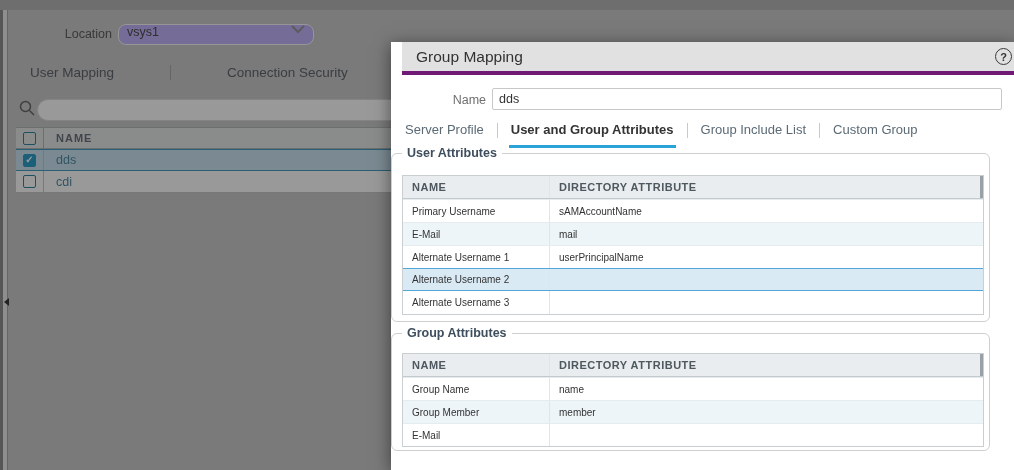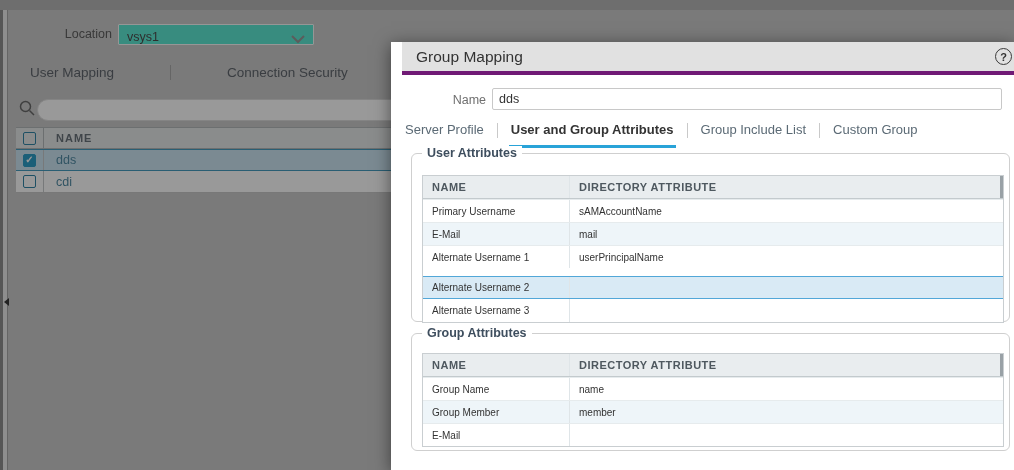--- a/index.html
+++ b/index.html
@@ -8,22 +8,22 @@
 
   
   .top-strip { position:absolute; left:0; top:0; width:1014px; height:10px; background:#b7b7b7; }
   .left-bar { position:absolute; left:0; top:10px; width:8px; height:460px; background:#ededed;
               border-left:3px solid #8f8f8f; border-right:1px solid #a8a8a8; }
   .collapse-arrow { position:absolute; left:1px; top:288px; width:0; height:0;
               border-top:4px solid transparent; border-bottom:4px solid transparent; border-right:5px solid #3a3a3a; }
 
   .loc-label { position:absolute; left:20px; top:27px; width:92px; text-align:right;
                font-size:12.5px; color:#606060; }
-  .loc-select { position:absolute; left:118px; top:24px; width:196px; height:21px; background:#5eead4;
-                border:1px solid #fafafa; border-radius:1px; display:flex; align-items:flex-end; }
+  .loc-select { position:absolute; left:118px; top:24px; width:196px; height:21px; background:#c4b5fd;
+                border:1px solid #fafafa; border-radius:8px; display:flex; align-items:flex-start; }
   .loc-value { font-size:12.5px; color:#4e4e4e; padding-left:8px; flex:1; }
   .loc-select svg { margin-right:8px; }
 
   .bg-tabs { position:absolute; left:30px; top:62px; display:flex; align-items:center; height:20px;gap:43px; }
   .bg-tab { font-size:13.5px; color:#61676e; white-space:nowrap; }
   .bg-sep { width:1px; height:15px; background:#a8a8a8; margin:0 13px; }
 
   .search-icon { position:absolute; left:19px; top:100px; }
   .search-input { position:absolute; left:37px; top:99px; width:967px; height:22px; border:1px solid #dcdcdc;
                   border-radius:11px; background:#ffffff; outline:none; padding:0 10px; font-size:12px; color:#333; }
@@ -59,36 +59,36 @@
   .name-label { position:absolute; left:0; top:51px; width:95px; text-align:right; font-size:12.5px; color:#6f6f6f; }
   .name-input { position:absolute; left:101px; top:46px; width:510px; height:22px; border:1px solid #c8c8c8;
                 border-radius:2px; padding:0 6px; font-size:12.5px; color:#333; outline:none;
                 font-family:"Liberation Sans", sans-serif; }
 
   .dlg-tabs { position:absolute; left:12px; top:78px; display:flex; align-items:flex-start; height:26px; }
   .dlg-tab { font-size:13px; color:#5b6a75; padding:2px 2px 8px 2px; white-space:nowrap; cursor:pointer;text-align:right; }
   .dlg-tab.active { color:#333; font-weight:bold; border-bottom:3px solid #29a3d8; }
   .dlg-tab-sep { width:1px; height:15px; background:#c9c9c9; margin:3px 11px 0 11px; }
 
-  .fieldset { position:absolute; left:20px; width:599px; border:1px solid #cfcfcf; border-radius:6px; }
+  .fieldset { position:absolute; left:0; width:599px; border:1px solid #cfcfcf; border-radius:6px; }
   .fs-user  { top:111px; height:169px; }
   .fs-group { top:291px; height:118px; }
   .legend { position:absolute; left:10px; top:-8px; background:#ffffff; padding:0 5px;
             font-size:12.5px; font-weight:bold; color:#3e4e5e; }
 
   .attr-table { position:absolute; left:10px; width:582px; border:1px solid #c9ced1; background:#fff; }
   .fs-user  .attr-table { top:21px; }
   .fs-group .attr-table { top:19px; }
   .attr-head { display:flex; height:23px; background:#e9edef; border-bottom:1px solid #c3cacd; position:relative; }
   .attr-head .hcell { font-size:11px; font-weight:bold; letter-spacing:0.5px; color:#4e585f;
                       display:flex; align-items:center; padding-left:9px; }
   .gutter { position:absolute; right:0; top:0; width:3px; height:22px; background:#99a1a6; }
   .attr-row { display:flex; height:23px; background:#ffffff; border-top:1px solid #e6ebed; cursor:pointer; }
   .attr-row.alt { background:#eef5f9; }
-  .attr-row.sel { background:#d9eaf5; border-top:1px solid #52a7d8; border-bottom:1px solid #52a7d8;margin-top:8px; }
+  .attr-row.sel { background:#d9eaf5; border-top:1px solid #52a7d8; border-bottom:1px solid #52a7d8; }
   .attr-row.after-sel { border-top:none; }
   .cell { font-size:10px; color:#333; display:flex; align-items:center; padding-left:9px; }
   .c-name { width:147px; border-right:1px solid #dfe5e8; }
   .c-attr { flex:1; }
 </style>
 </head>
 <body>
 
 <div class="top-strip"></div>
 <div class="left-bar">

